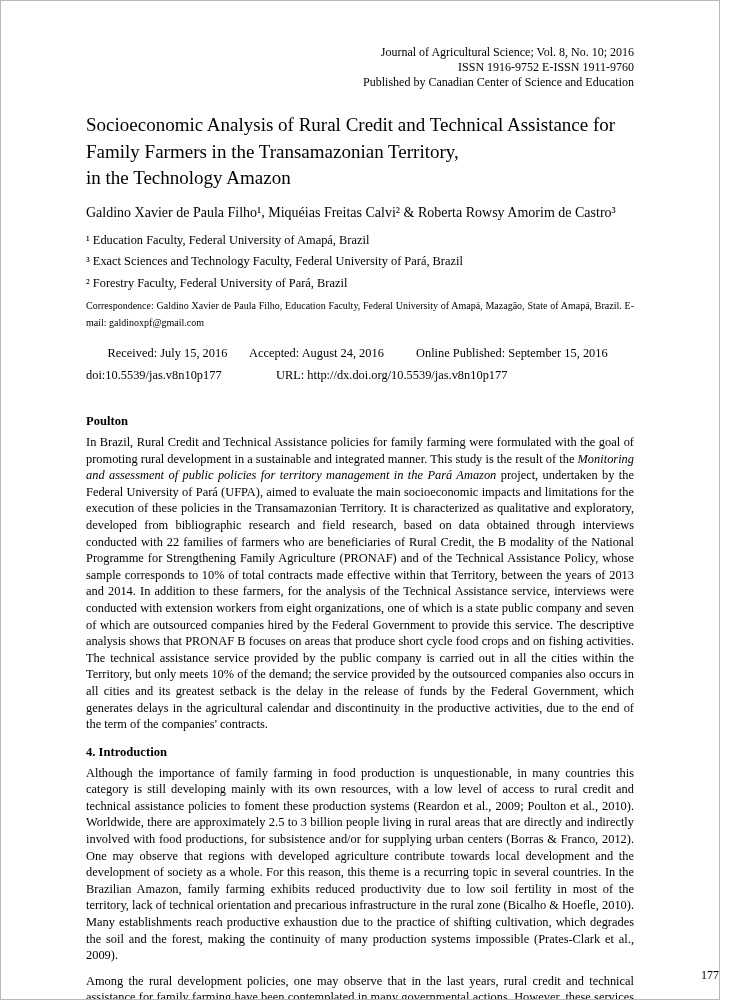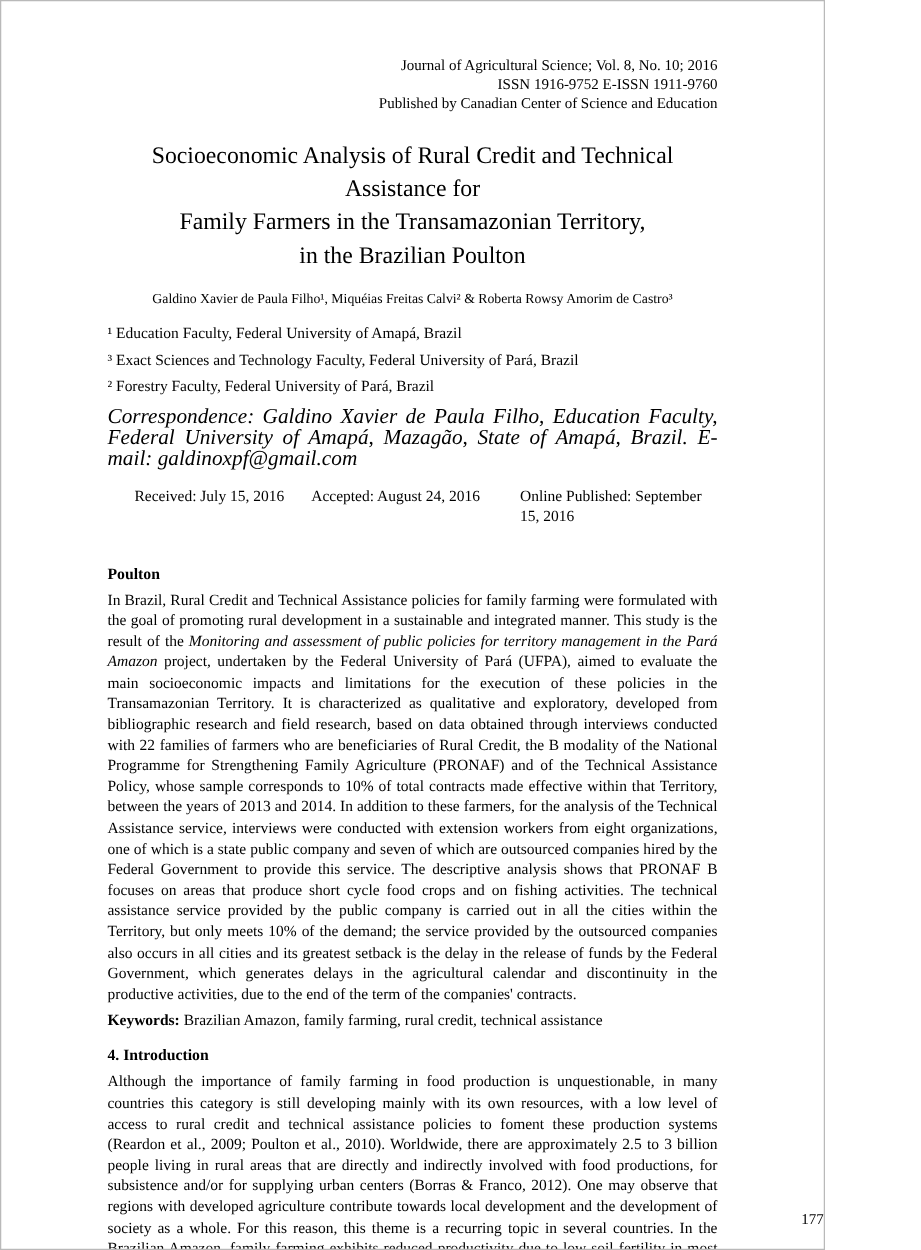--- a/index.html
+++ b/index.html
@@ -4,55 +4,53 @@
 <style>
   * { margin: 0; padding: 0; box-sizing: border-box; }
   html, body { background: #ffffff; }
   body {
     width: 737px; height: 1000px;
     font-family: "Liberation Serif", "DejaVu Serif", serif;
     color: #000;
   }
   .page {
     position: relative;
-    width: 660px; height: 1000px;
+    width: 720px; height: 1000px;
     background: #fff;
     border: 1px solid #b9b9b9;
     padding: 44px 85px 0 85px;
     overflow: hidden;
   }
   .header-block {
     text-align: right;
     font-size: 12px;
     line-height: 15px;
   }
   .title-block {
     margin-top: 22px;
-    text-align: center;
     font-size: 19px;
     line-height: 26.5px;
     font-weight: 400;
   }
   .authors-line {
     margin-top: 13px;
-    text-align: center;
-    font-size: 11px;
+    text-align: left;
+    font-size: 14px;
     line-height: 16px;
   }
   .affiliations { margin-top: 9px; }
   .affiliation {
     font-size: 12.4px;
     line-height: 21.5px;
   }
   .correspondence {
     margin-top: 3px;
-    font-size: 17px;
+    font-size: 10px;
     line-height: 17px;
     text-align: justify;
-    font-style: italic;
   }
   .meta-row {
     display: flex;
     font-size: 12.4px;
     line-height: 16px;
   }
   .meta-row.row-dates { margin-top: 14px; }
   .meta-row.row-doi { margin-top: 6px; }
   .meta-col-1 { width: 163px; flex: 0 0 auto; text-align: center; }
   .meta-col-2 { width: 167px; flex: 0 0 auto; }
@@ -94,50 +92,50 @@
 
   <div class="header-block">
     <div>Journal of Agricultural Science; Vol. 8, No. 10; 2016</div>
     <div>ISSN 1916-9752   E-ISSN 1911-9760</div>
     <div>Published by Canadian Center of Science and Education</div>
   </div>
 
   <div class="title-block">
     <div>Socioeconomic Analysis of Rural Credit and Technical Assistance for</div>
     <div>Family Farmers in the Transamazonian Territory,</div>
-    <div>in the Brazilian Poulton</div>
+    <div>in the Technology Amazon</div>
   </div>
 
   <div class="authors-line">Galdino Xavier de Paula Filho¹, Miquéias Freitas Calvi² &amp; Roberta Rowsy Amorim de Castro³</div>
 
   <div class="affiliations">
     <div class="affiliation">¹ Education Faculty, Federal University of Amapá, Brazil</div>
     <div class="affiliation">³ Exact Sciences and Technology Faculty, Federal University of Pará, Brazil</div>
     <div class="affiliation">² Forestry Faculty, Federal University of Pará, Brazil</div>
   </div>
 
   <div class="correspondence">Correspondence: Galdino Xavier de Paula Filho, Education Faculty, Federal University of Amapá, Mazagão, State of Amapá, Brazil. E-mail: galdinoxpf@gmail.com</div>
 
   <div class="meta-row row-dates">
     <span class="meta-col-1">Received: July 15, 2016</span>
     <span class="meta-col-2">Accepted: August 24, 2016</span>
     <span>Online Published: September 15, 2016</span>
   </div>
 
+  <div class="meta-row row-doi">
+    <span class="meta-col-doi">doi:10.5539/jas.v8n10p177</span>
+    <span>URL: http://dx.doi.org/10.5539/jas.v8n10p177</span>
+  </div>
 
   <div class="section-heading">Poulton</div>
 
   <div class="body-para">
     <span>In Brazil, Rural Credit and Technical Assistance policies for family farming were formulated with the goal of promoting rural development in a sustainable and integrated manner. This study is the result of the </span><span class="it">Monitoring and assessment of public policies for territory management in the Pará Amazon</span><span> project, undertaken by the Federal University of Pará (UFPA), aimed to evaluate the main socioeconomic impacts and limitations for the execution of these policies in the Transamazonian Territory. It is characterized as qualitative and exploratory, developed from bibliographic research and field research, based on data obtained through interviews conducted with 22 families of farmers who are beneficiaries of Rural Credit, the B modality of the National Programme for Strengthening Family Agriculture (PRONAF) and of the Technical Assistance Policy, whose sample corresponds to 10% of total contracts made effective within that Territory, between the years of 2013 and 2014. In addition to these farmers, for the analysis of the Technical Assistance service, interviews were conducted with extension workers from eight organizations, one of which is a state public company and seven of which are outsourced companies hired by the Federal Government to provide this service. The descriptive analysis shows that PRONAF B focuses on areas that produce short cycle food crops and on fishing activities. The technical assistance service provided by the public company is carried out in all the cities within the Territory, but only meets 10% of the demand; the service provided by the outsourced companies also occurs in all cities and its greatest setback is the delay in the release of funds by the Federal Government, which generates delays in the agricultural calendar and discontinuity in the productive activities, due to the end of the term of the companies' contracts.</span>
   </div>
 
-  <div class="keywords-line">
-    <span class="bold">Keywords:</span>
-    <span>Brazilian Amazon, family farming, rural credit, technical assistance</span>
-  </div>
 
   <div class="section-heading intro-heading">4. Introduction</div>
 
   <div class="body-para">Although the importance of family farming in food production is unquestionable, in many countries this category is still developing mainly with its own resources, with a low level of access to rural credit and technical assistance policies to foment these production systems (Reardon et al., 2009; Poulton et al., 2010). Worldwide, there are approximately 2.5 to 3 billion people living in rural areas that are directly and indirectly involved with food productions, for subsistence and/or for supplying urban centers (Borras &amp; Franco, 2012). One may observe that regions with developed agriculture contribute towards local development and the development of society as a whole. For this reason, this theme is a recurring topic in several countries. In the Brazilian Amazon, family farming exhibits reduced productivity due to low soil fertility in most of the territory, lack of technical orientation and precarious infrastructure in the rural zone (Bicalho &amp; Hoefle, 2010). Many establishments reach productive exhaustion due to the practice of shifting cultivation, which degrades the soil and the forest, making the continuity of many production systems impossible (Prates-Clark et al., 2009).</div>
 
   <div class="body-para">Among the rural development policies, one may observe that in the last years, rural credit and technical assistance for family farming have been contemplated in many governmental actions. However, these services are still insufficient to meet the actual demand of the farmers, especially in developing countries, as the state or</div>
 
   <div class="page-number">177</div>
 
 </div>

